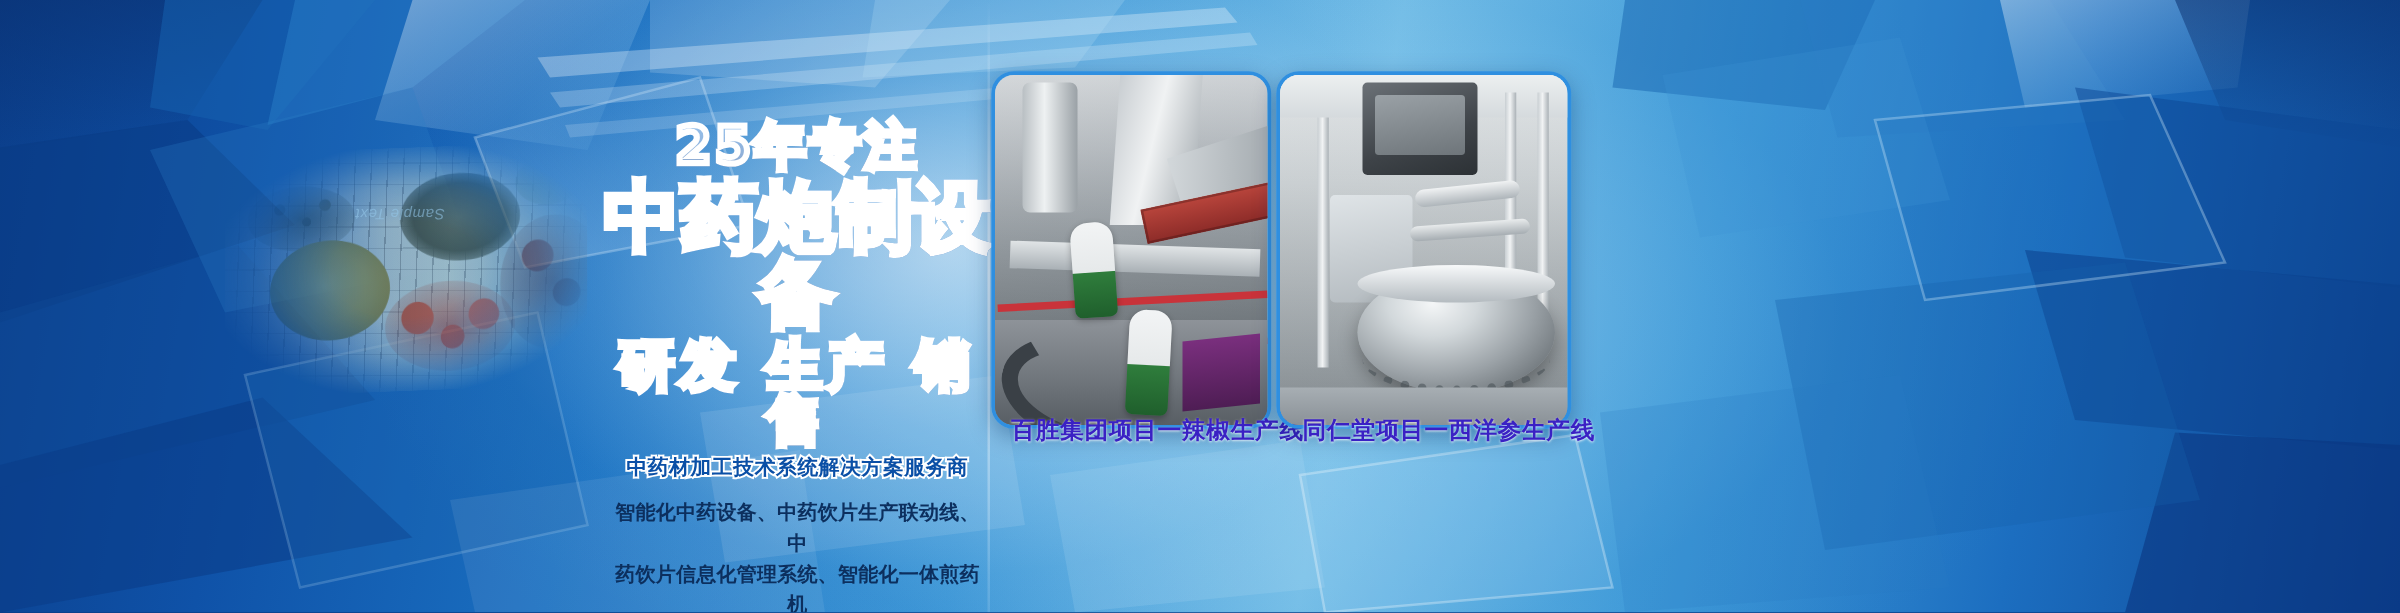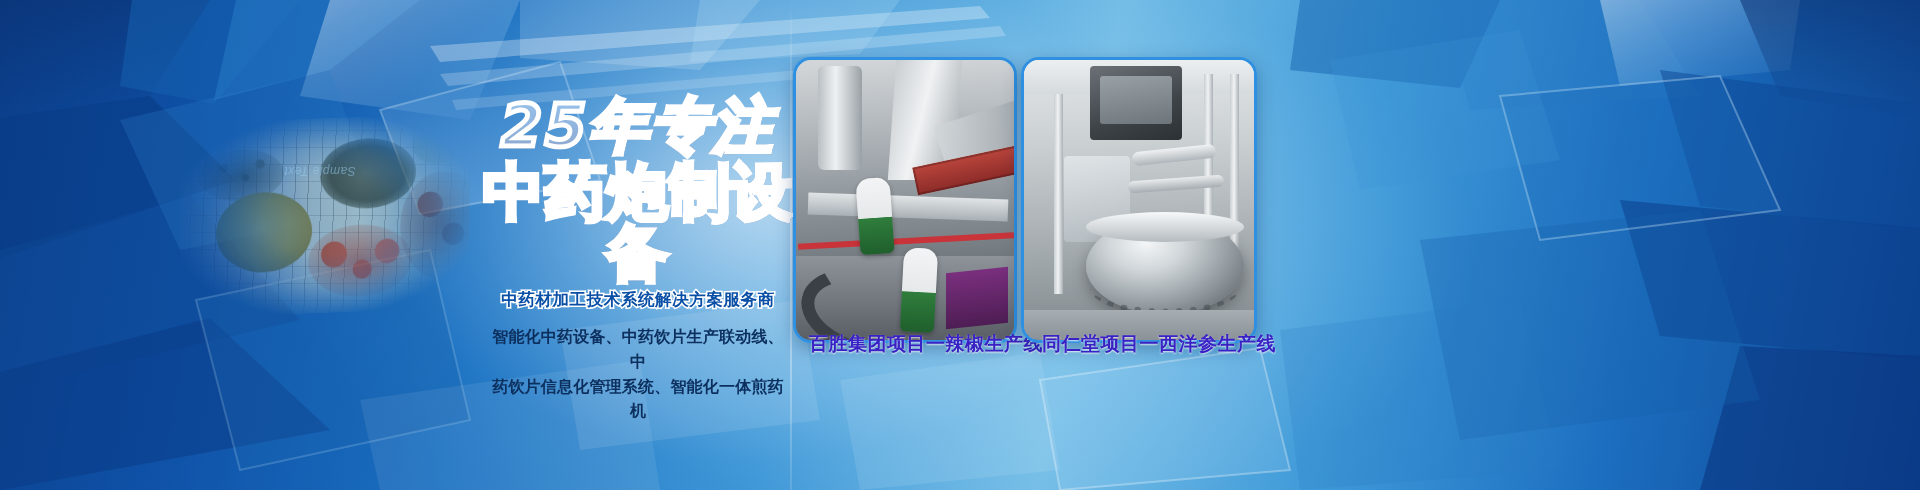--- a/index.html
+++ b/index.html
@@ -73,23 +73,23 @@
   
   .copy{position:absolute;left:478px;top:96px;width:320px;text-align:center;}
   .h-line{
     font-family:"DejaVu Sans","Liberation Sans",sans-serif;
     font-weight:700;letter-spacing:1px;line-height:1;
     color:#0d5fc0;
     -webkit-text-stroke:5px #ffffff;
     paint-order:stroke fill;
     text-shadow:0 2px 0 rgba(255,255,255,.55);
   }
-  .h1{font-size:59px;margin:0 0 6px 0;letter-spacing:3px;
+  .h1{font-size:41px;margin:0 0 6px 0;letter-spacing:3px;
       background:linear-gradient(180deg,#1b7ad6 0%,#0b58b4 55%,#063d8e 100%);
-      -webkit-background-clip:text;background-clip:text;color:transparent;font-style:italic;}
+      -webkit-background-clip:text;background-clip:text;color:transparent;}
   .h2{font-size:61px;margin:0 0 6px 0;letter-spacing:1px;
       background:linear-gradient(180deg,#1b7ad6 0%,#0b58b4 55%,#063d8e 100%);
       -webkit-background-clip:text;background-clip:text;color:transparent;}
   .h3{font-size:44px;margin:0 0 4px 0;letter-spacing:5px;
       background:linear-gradient(180deg,#1b7ad6 0%,#0b58b4 55%,#063d8e 100%);
       -webkit-background-clip:text;background-clip:text;color:transparent;}
   .tagline{
     font-size:16.5px;font-weight:700;letter-spacing:.6px;color:#0a4fa6;
     -webkit-text-stroke:3px #ffffff;paint-order:stroke fill;
     margin:2px 0 14px 0;
@@ -258,20 +258,21 @@
     <div class="pile dang"></div>
     <div class="pile slice"></div>
     <div class="tint"></div>
     <div class="glaze"></div>
   </div>
   <div class="sample-text">Sample Text</div>
 
   <div class="copy">
     <div class="h-line h1">25年专注</div>
     <div class="h-line h2">中药炮制设备</div>
+    <div class="h-line h3">研发 生产 销售</div>
     <div class="tagline">中药材加工技术系统解决方案服务商</div>
     <div class="body-text">
       <span>智能化中药设备、中药饮片生产联动线、中</span>
       <span>药饮片信息化管理系统、智能化一体煎药机</span>
     </div>
   </div>
 
   <div class="card card-a">
     <div class="ph ph-a">
       <div class="duct"></div>

